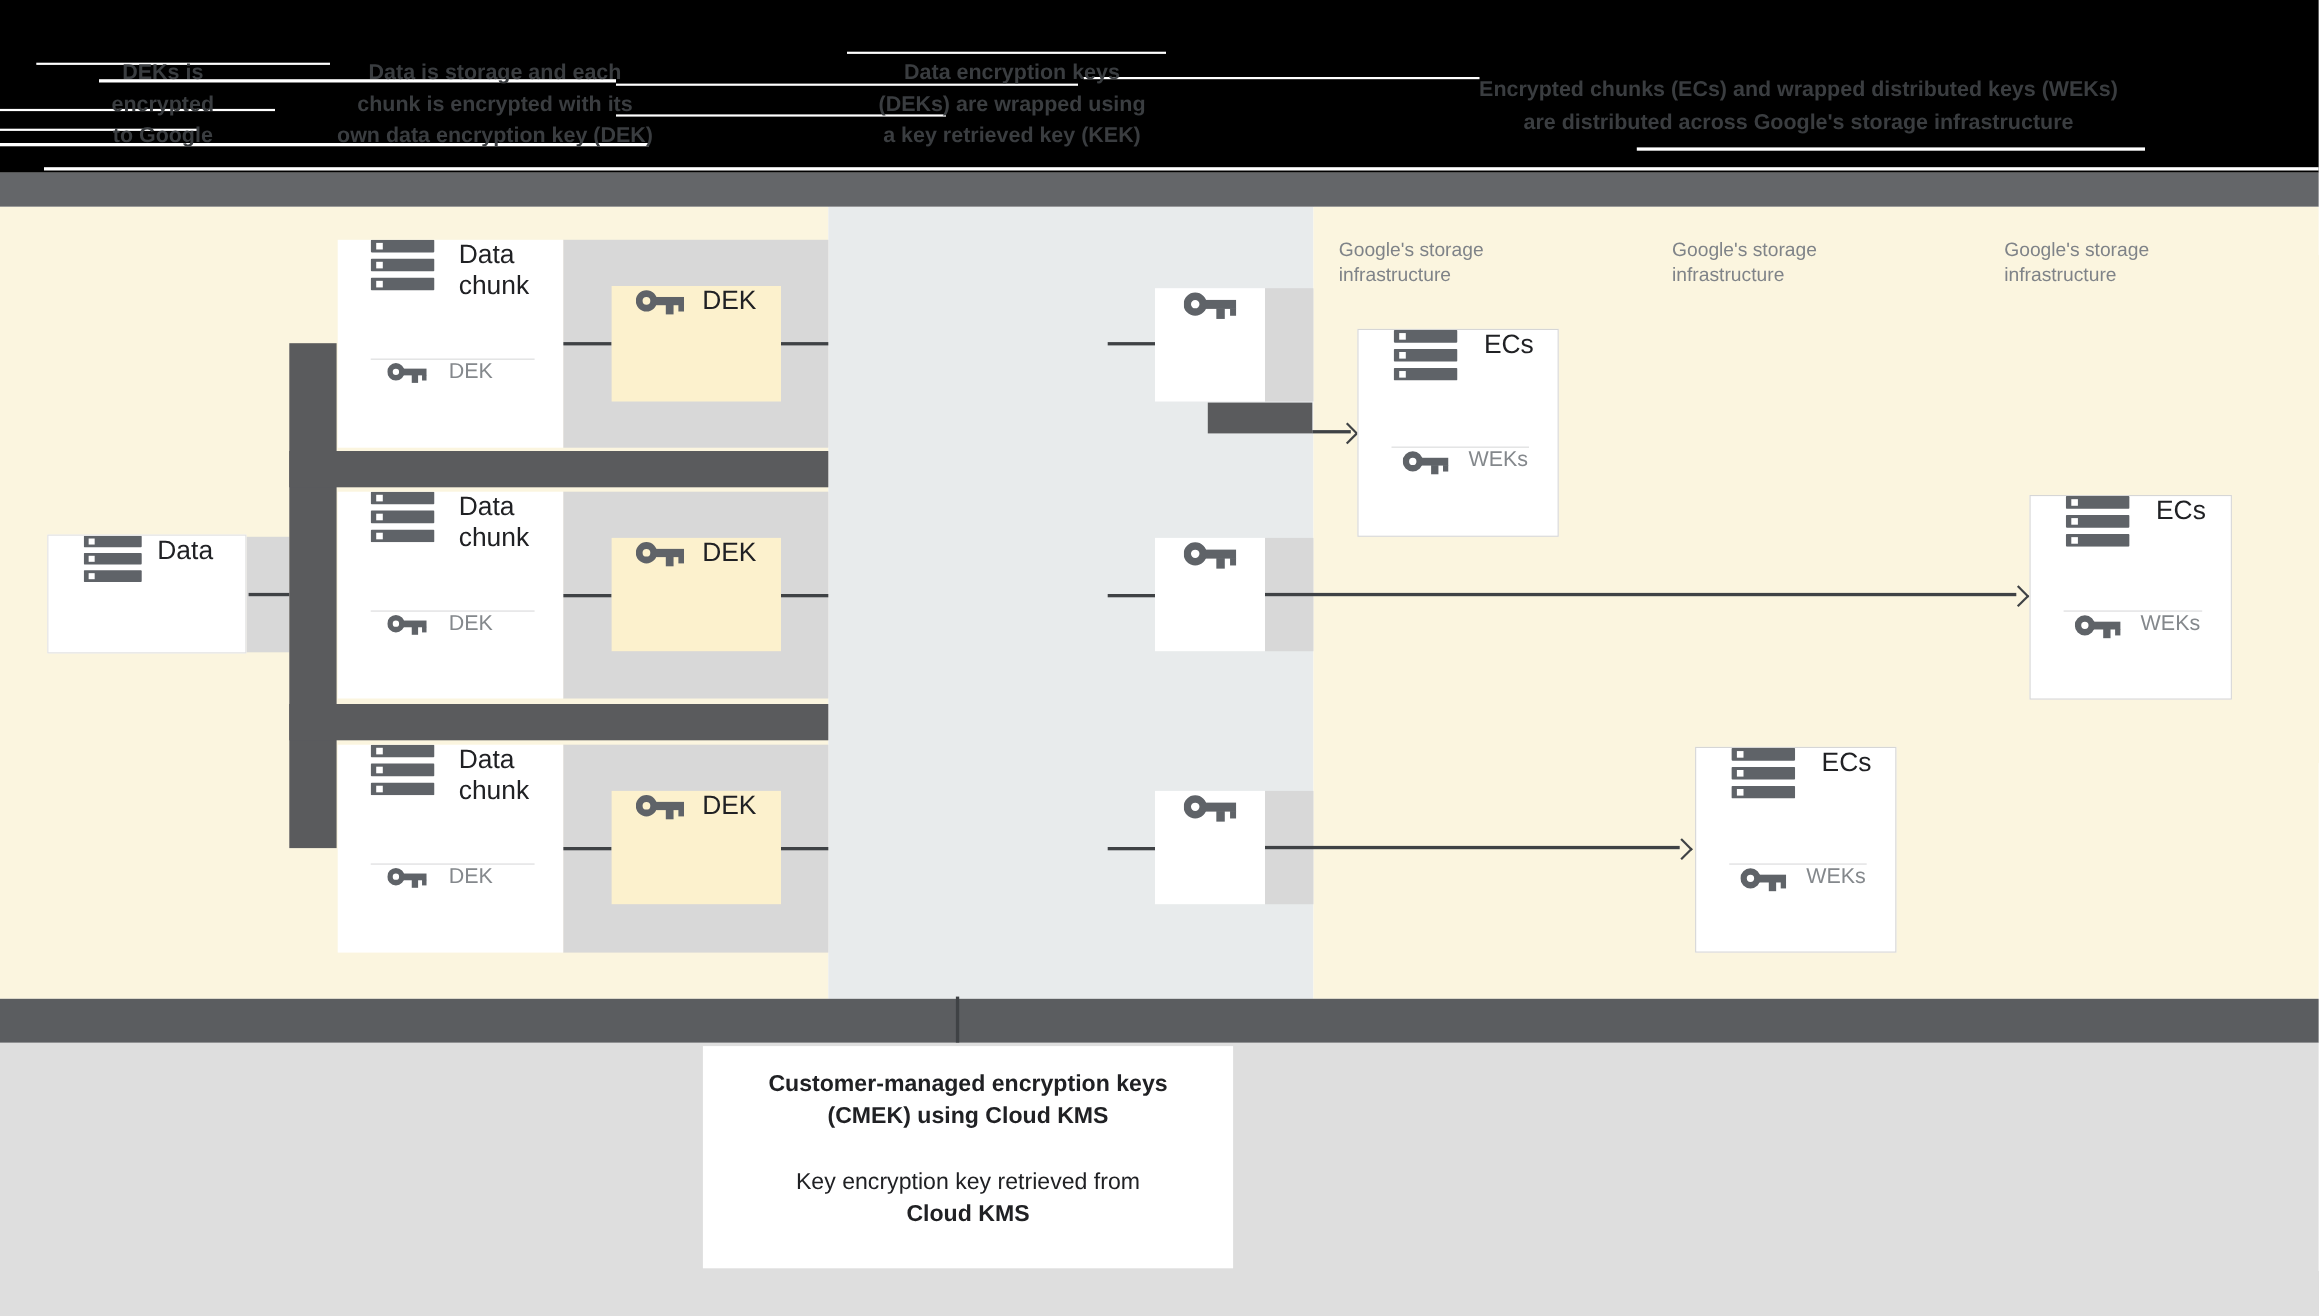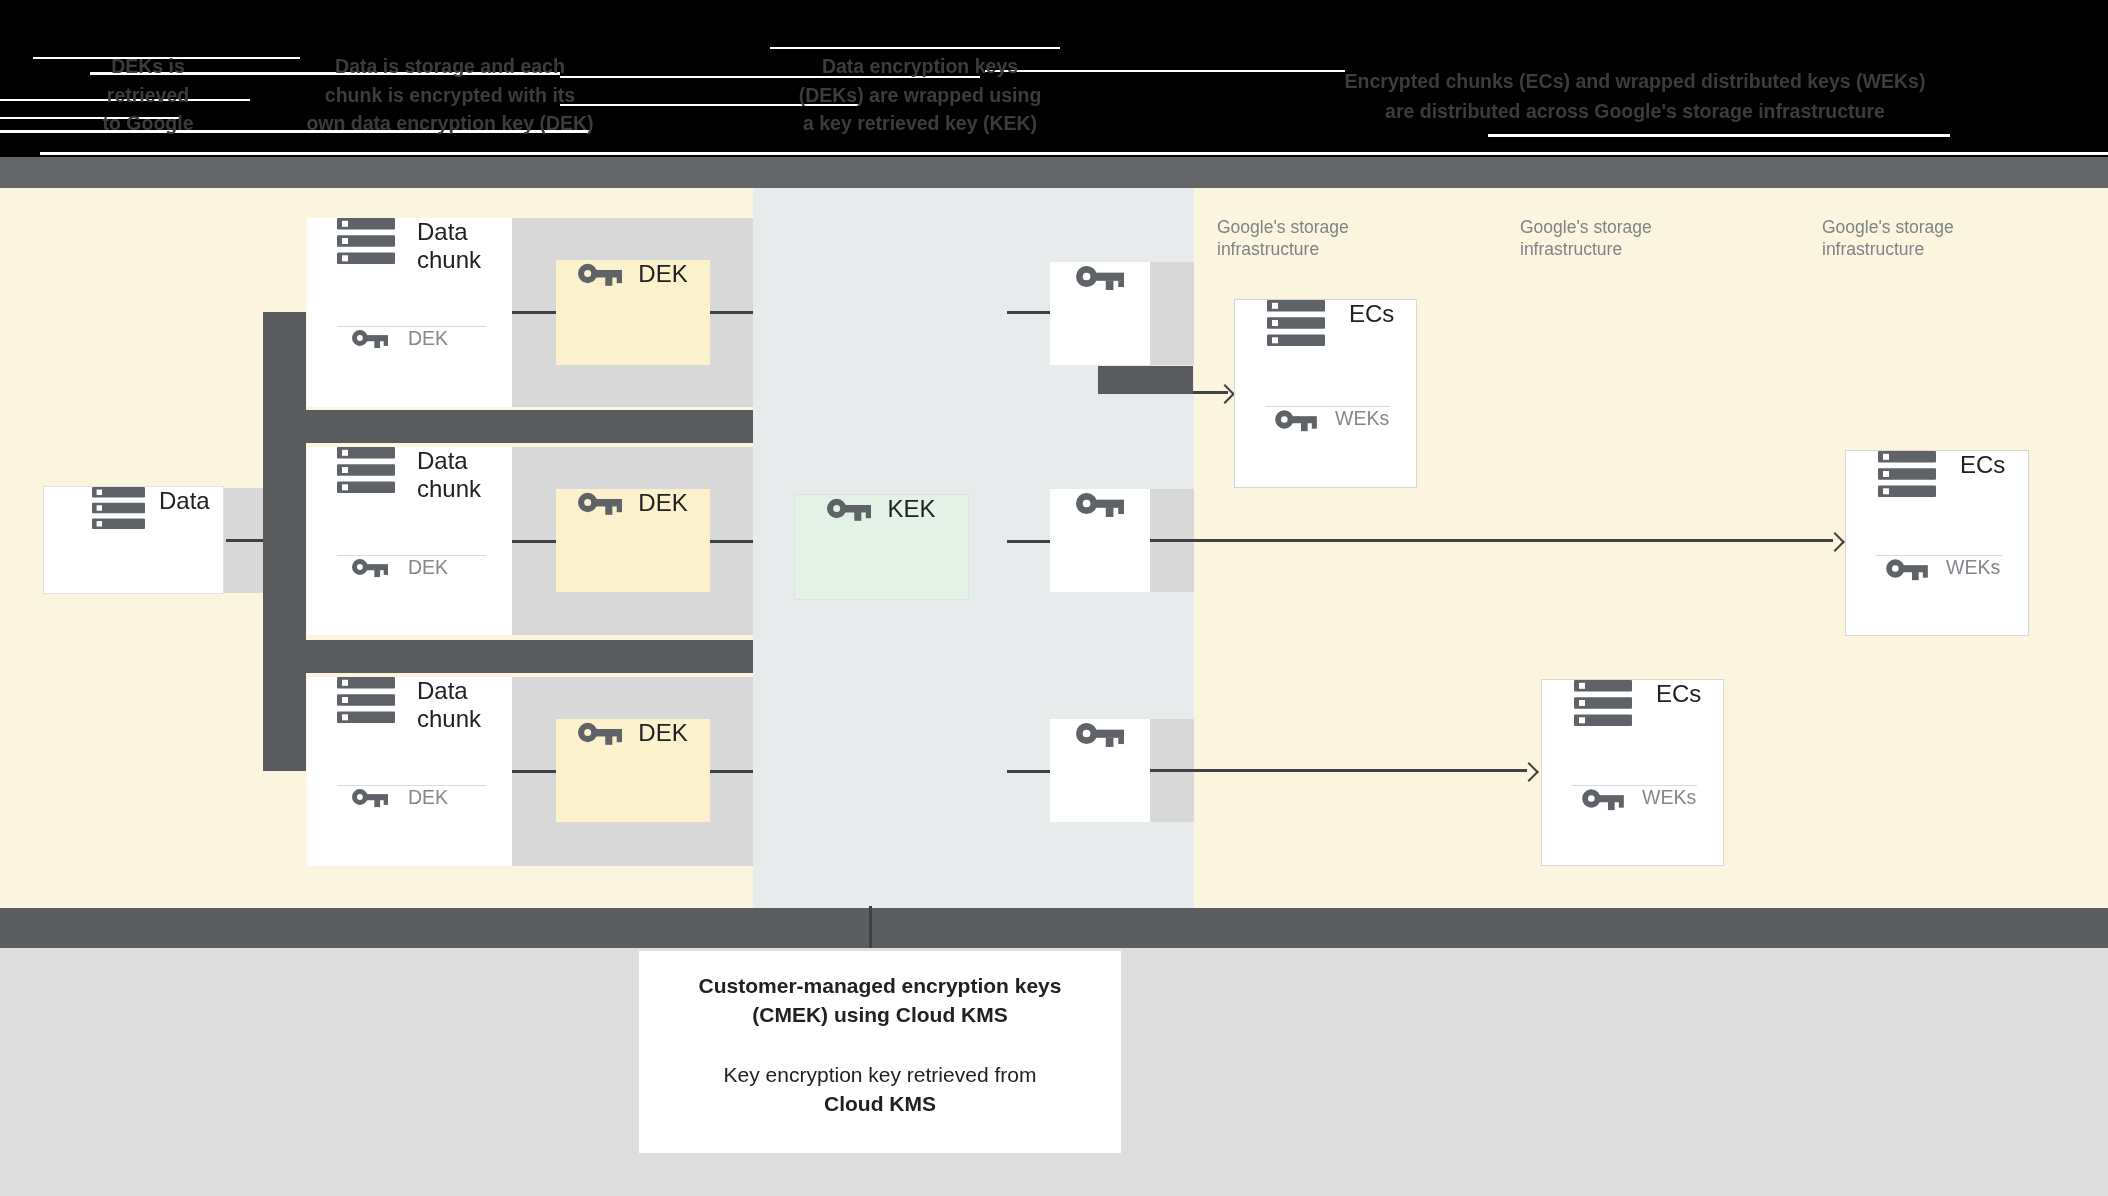--- a/index.html
+++ b/index.html
@@ -79,21 +79,21 @@
     <div class="glitch" style="left:770px;top:47px;width:290px;"></div>
     <div class="glitch" style="left:560px;top:76px;width:420px;"></div>
     <div class="glitch" style="left:560px;top:104px;width:300px;"></div>
     <div class="glitch" style="left:0;top:117px;width:180px;"></div>
     <div class="glitch" style="left:0;top:130px;width:590px;height:3px;"></div>
     <div class="glitch" style="left:985px;top:70px;width:360px;"></div>
     <div class="glitch" style="left:1488px;top:134px;width:462px;height:3px;"></div>
 
     <div class="step" style="left:58px;top:52px;width:180px;">
       <div>DEKs is</div>
-      <div>retrieved</div>
+      <div>encrypted</div>
       <div>to Google</div>
     </div>
     <div class="step" style="left:298px;top:52px;width:304px;">
       <div>Data is storage and each</div>
       <div>chunk is encrypted with its</div>
       <div>own data encryption key (DEK)</div>
     </div>
     <div class="step" style="left:770px;top:52px;width:300px;">
       <div>Data encryption keys</div>
       <div>(DEKs) are wrapped using</div>
@@ -141,21 +141,21 @@
   <div class="cline" style="left:1007px;top:540px;width:43px;"></div>
   <div class="cline" style="left:1007px;top:770px;width:43px;"></div>
 
   <div class="cline" style="left:1193px;top:391px;width:35px;"></div>
   <div class="arrowhead" style="left:1218px;top:387px;"></div>
   <div class="cline" style="left:1150px;top:539px;width:683px;"></div>
   <div class="arrowhead" style="left:1828px;top:535px;"></div>
   <div class="cline" style="left:1150px;top:769px;width:377px;"></div>
   <div class="arrowhead" style="left:1522px;top:765px;"></div>
 
-  <div class="wbox flexrow" style="left:43px;top:486px;width:181px;height:108px;border:1.5px solid #e2e2e2;padding-left:48px;gap:14px;">
+  <div class="wbox flexrow" style="left:43px;top:486px;width:181px;height:108px;border:1.5px solid #e2e2e2;padding-left:32px;gap:14px;">
     <svg class="icon" width="53" height="42">
         <use href="#sym-server"></use>
       </svg>
     <span class="box-label">Data</span>
   </div>
 
   <div class="wbox" style="left:307px;top:218px;width:205px;height:189px;">
     <div class="flexrow" style="height:108px;padding-left:30px;gap:22px;">
       <svg class="icon" width="58" height="46">
           <use href="#sym-server"></use>
@@ -213,26 +213,20 @@
       </svg>
     <span class="box-label">DEK</span>
   </div>
   <div class="wbox flexrow" style="left:556px;top:719px;width:154px;height:103px;background:#fcf1cd;justify-content:center;gap:16px;">
     <svg class="icon" width="44" height="27">
         <use href="#sym-key"></use>
       </svg>
     <span class="box-label">DEK</span>
   </div>
 
-  <div class="wbox flexrow" style="left:794px;top:494px;width:175px;height:106px;background:#e3f1e7;border:1.5px solid #d5e8dc;justify-content:center;gap:16px;">
-    <svg class="icon" width="44" height="27">
-        <use href="#sym-key"></use>
-      </svg>
-    <span class="box-label">KEK</span>
-  </div>
 
   <div class="wbox flexrow" style="left:1050px;top:262px;width:100px;height:103px;justify-content:center;">
     <svg class="icon" width="48" height="29">
         <use href="#sym-key"></use>
       </svg>
   </div>
   <div class="wbox flexrow" style="left:1050px;top:489px;width:100px;height:103px;justify-content:center;">
     <svg class="icon" width="48" height="29">
         <use href="#sym-key"></use>
       </svg>

